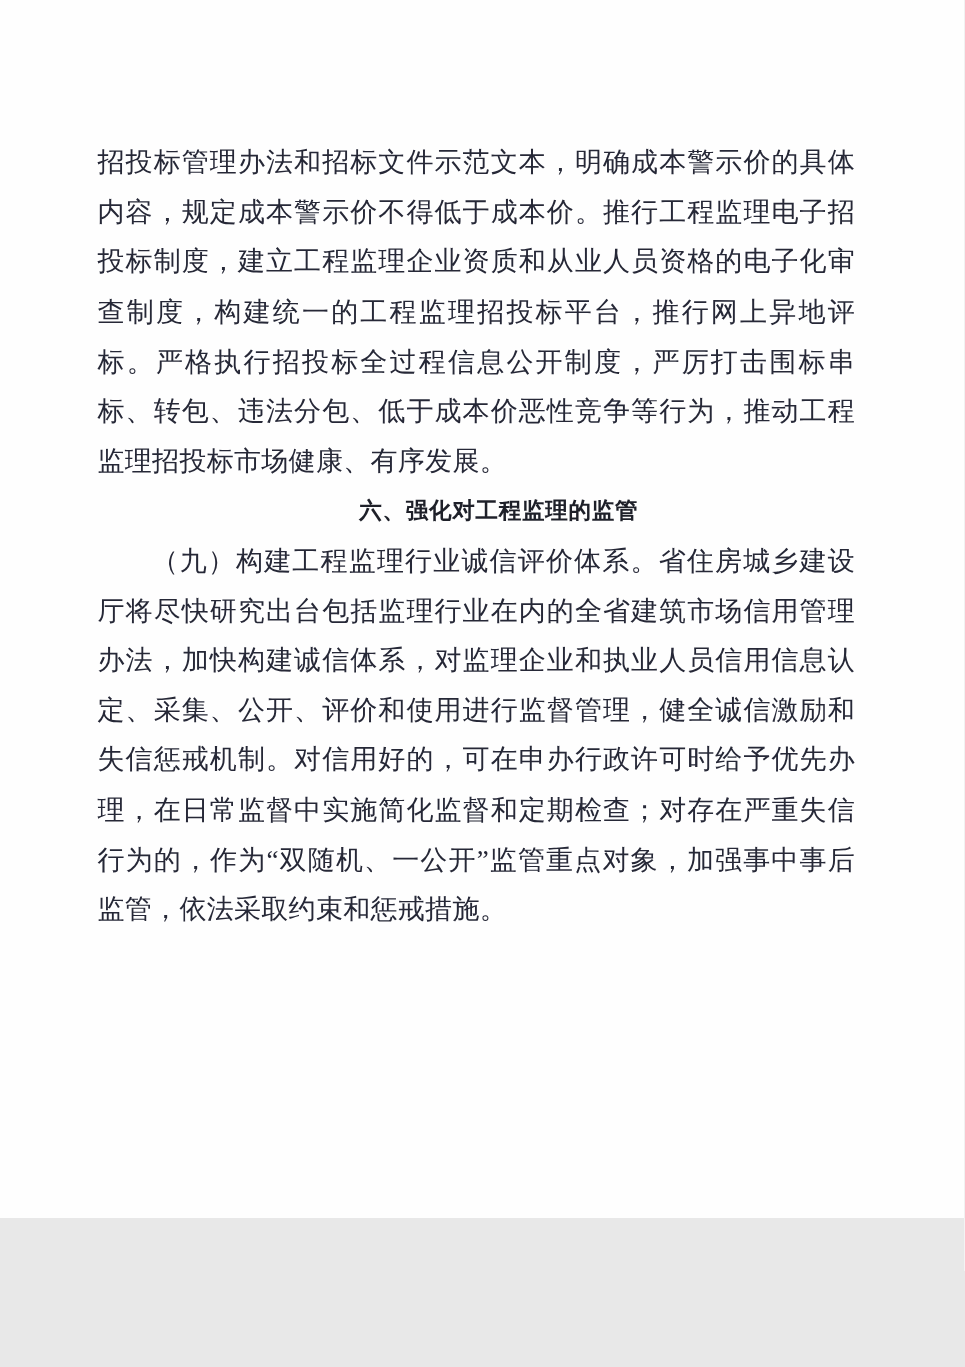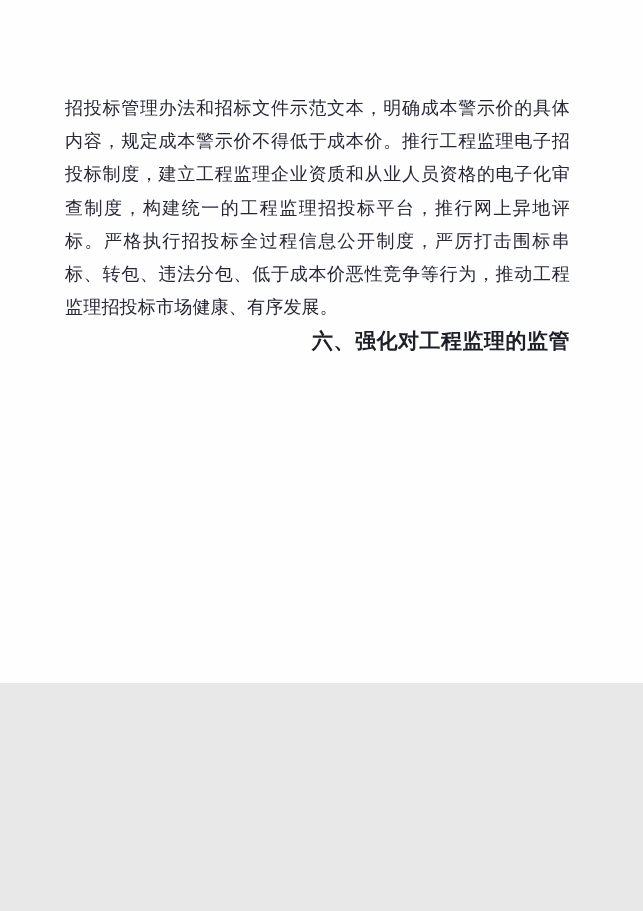--- a/index.html
+++ b/index.html
@@ -3,21 +3,21 @@
 <meta charset="utf-8">
 <style>
   html, body {
     margin: 0;
     padding: 0;
     background: #e8e8e8;
   }
   .page {
     position: relative;
     width: 643px;
-    height: 683px;
+    height: 812px;
     margin: 0 auto;
     background: #fefefe;
     overflow: hidden;
     font-family: "Liberation Serif", "DejaVu Serif", serif;
   }
   .textblock {
     position: absolute;
     left: 65px;
     top: 92px;
     width: 505px;
@@ -32,30 +32,31 @@
     margin: 0;
     padding: 0;
   }
   .textblock p.indent {
     text-indent: 2em;
   }
   .section-heading {
     margin: 0;
     padding: 0;
     font-family: "Liberation Sans", "DejaVu Sans", sans-serif;
-    font-size: 21px;
+    font-size: 15px;
     font-weight: bold;
     line-height: 33.2px;
     letter-spacing: 0.5px;
     text-indent: 2em;
     color: #1e2029;
-    text-align: right;
+    text-align: center;
   }
 </style>
 </head>
 <body>
 
 <div class="page">
   <div class="textblock">
     <p class="body-paragraph">招投标管理办法和招标文件示范文本，明确成本警示价的具体内容，规定成本警示价不得低于成本价。推行工程监理电子招投标制度，建立工程监理企业资质和从业人员资格的电子化审查制度，构建统一的工程监理招投标平台，推行网上异地评标。严格执行招投标全过程信息公开制度，严厉打击围标串标、转包、违法分包、低于成本价恶性竞争等行为，推动工程监理招投标市场健康、有序发展。</p>
     <h2 class="section-heading">六、强化对工程监理的监管</h2>
+    <p class="body-paragraph indent">（九）构建工程监理行业诚信评价体系。省住房城乡建设厅将尽快研究出台包括监理行业在内的全省建筑市场信用管理办法，加快构建诚信体系，对监理企业和执业人员信用信息认定、采集、公开、评价和使用进行监督管理，健全诚信激励和失信惩戒机制。对信用好的，可在申办行政许可时给予优先办理，在日常监督中实施简化监督和定期检查；对存在严重失信行为的，作为“双随机、一公开”监管重点对象，加强事中事后监管，依法采取约束和惩戒措施。</p>
   </div>
 </div>
 
 </body></html>

